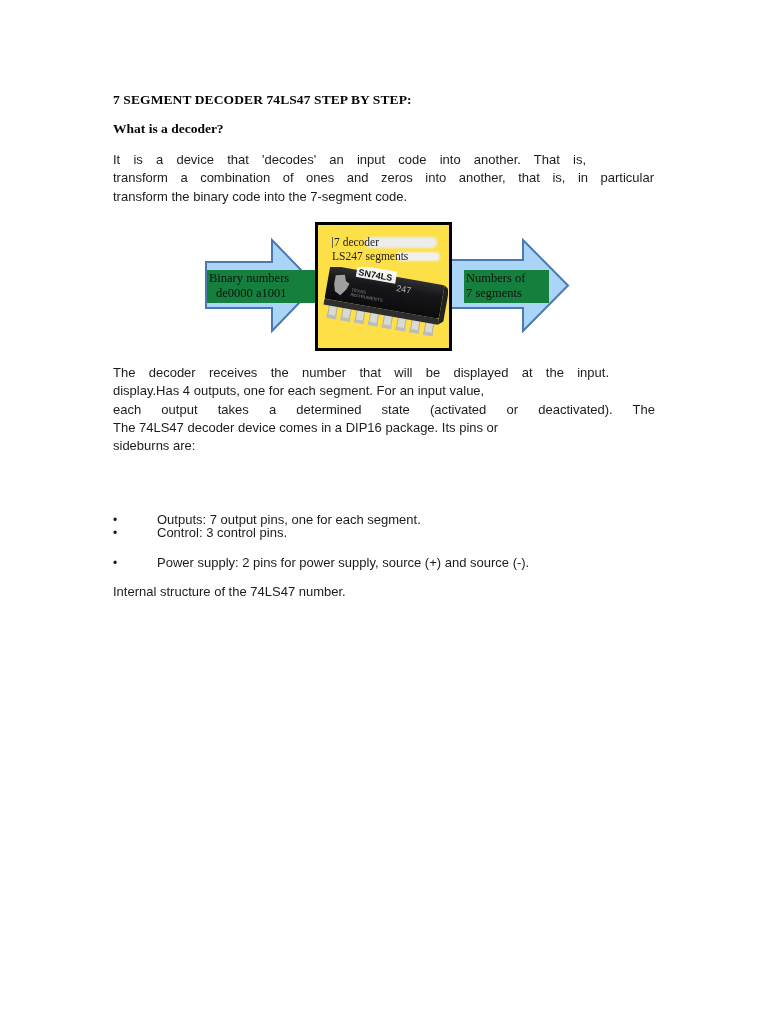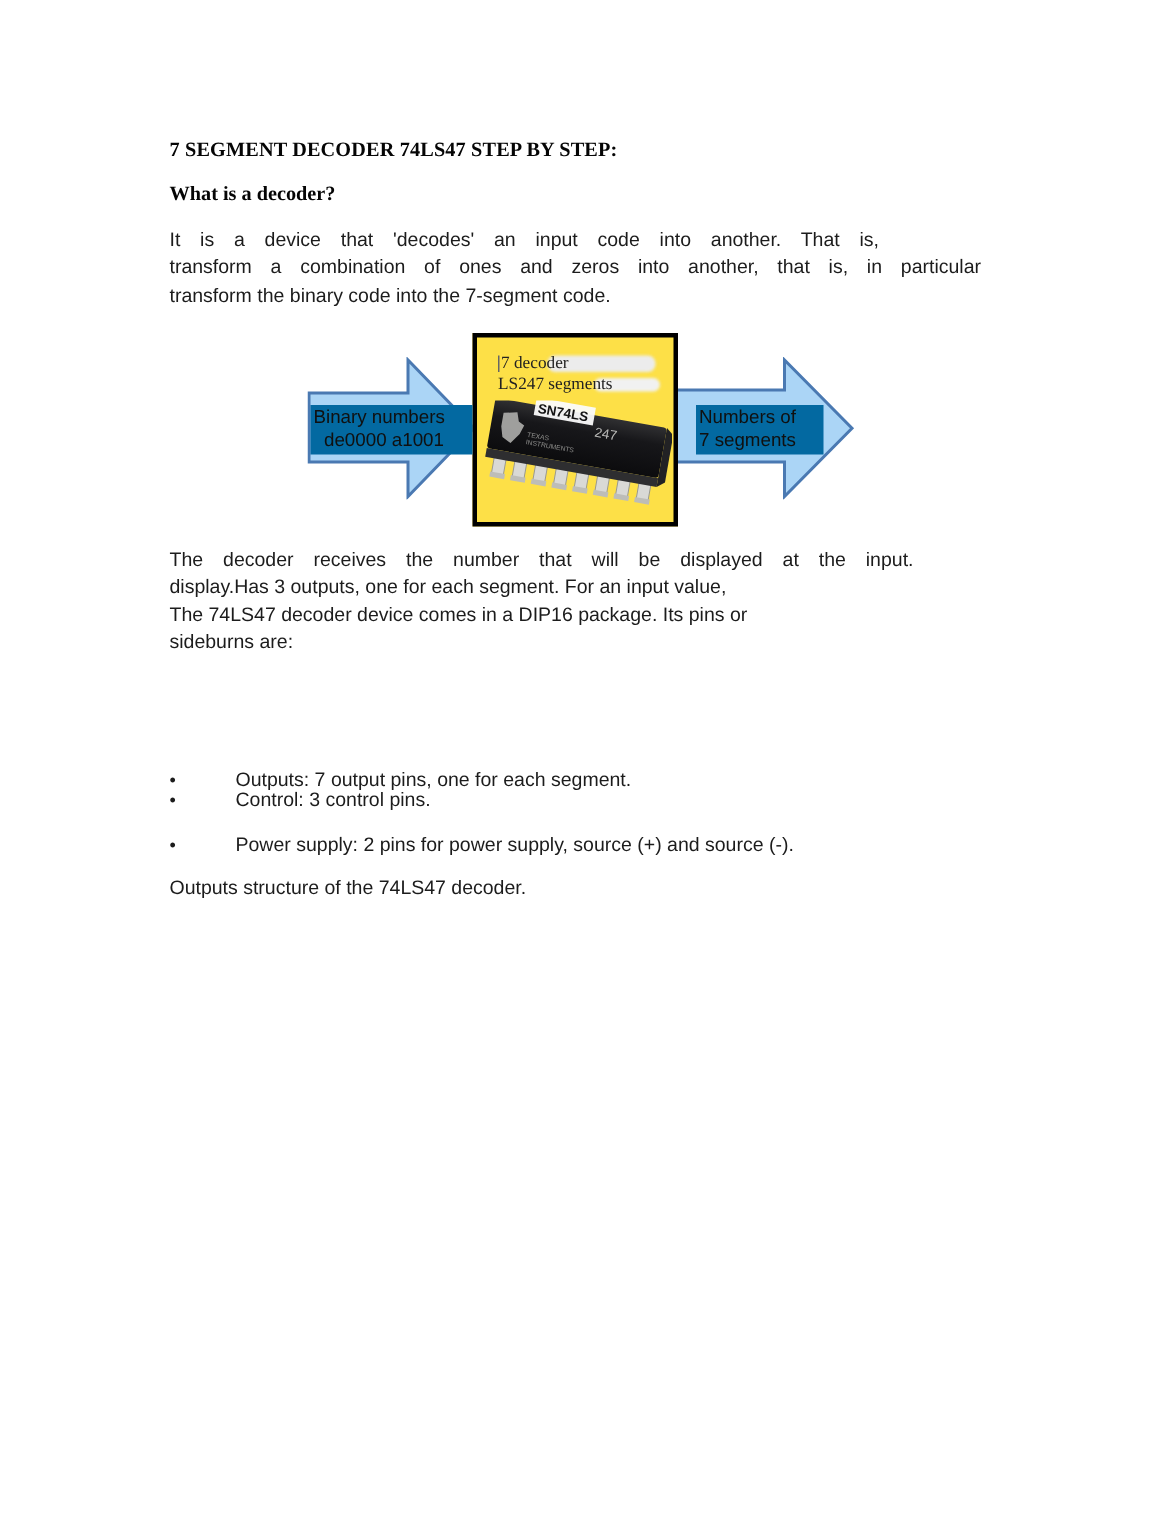--- a/index.html
+++ b/index.html
@@ -21,21 +21,21 @@
   #closing{left:113px;top:584px;font-size:13px;color:#1c1c1c;}
   
   #dec-box{left:315px;top:222px;width:131px;height:123px;border:3px solid #000;background:#fde047;}
   .box-ln{position:absolute;font-size:11.5px;color:#222;font-family:"Liberation Serif","DejaVu Serif",serif;}
   #box-ln1{left:16px;top:11px;}
   #box-ln2{left:14px;top:25px;}
   .tick{position:absolute;left:14px;top:12px;width:1px;height:11px;background:#666;}
   .smudge{position:absolute;background:#ececec;border-radius:5px;filter:blur(1px);}
   #smudge1{left:47px;top:12px;width:72px;height:11px;}
   #smudge2{left:78px;top:27px;width:44px;height:9px;background:#f1f1f1;}
-  .io-label{background:#0369a1;font-family:Liberation Sans, sans-serif;
+  .io-label{background:#15803d;font-family:Liberation Serif, serif;
             font-size:12.5px;line-height:15px;color:#101010;padding:1px 3px 2px 2px;}
   #label-in{left:207px;top:270px;width:103px;}
   #label-in .l2{padding-left:7px;}
   #label-out{left:464px;top:270px;width:80px;}
   svg text{font-family:"Liberation Sans","DejaVu Sans",sans-serif;}
 </style>
 </head>
 <body>
 
 <div id="page">
@@ -116,30 +116,31 @@
     </div>
 
     <div id="label-out" class="abs io-label">
       <div class="l1">Numbers of</div>
       <div class="l2">7 segments</div>
     </div>
   </div>
 
   <div id="para2" class="abs para">
     <div id="p2l1" class="ln jl">The decoder receives the number that will be displayed at the input.</div>
-    <div class="ln">display.Has 3 outputs, one for each segment. For an input value,</div>
+    <div class="ln">display.Has 4 outputs, one for each segment. For an input value,</div>
+    <div id="p2l3" class="ln jl">each output takes a determined state (activated or deactivated). The</div>
     <div class="ln">The 74LS47 decoder device comes in a DIP16 package. Its pins or</div>
     <div class="ln">sideburns are:</div>
   </div>
 
   <div class="abs bullet-row" style="top:512px;">
     <span class="bullet-marker">•</span><span>Outputs: 7 output pins, one for each segment.</span>
   </div>
   <div class="abs bullet-row" style="top:525px;">
     <span class="bullet-marker">•</span><span>Control: 3 control pins.</span>
   </div>
   <div class="abs bullet-row" style="top:555px;">
     <span class="bullet-marker">•</span><span>Power supply: 2 pins for power supply, source (+) and source (-).</span>
   </div>
 
-  <div id="closing" class="abs">Outputs structure of the 74LS47 decoder.</div>
+  <div id="closing" class="abs">Internal structure of the 74LS47 number.</div>
 
 </div>
 
 </body></html>

